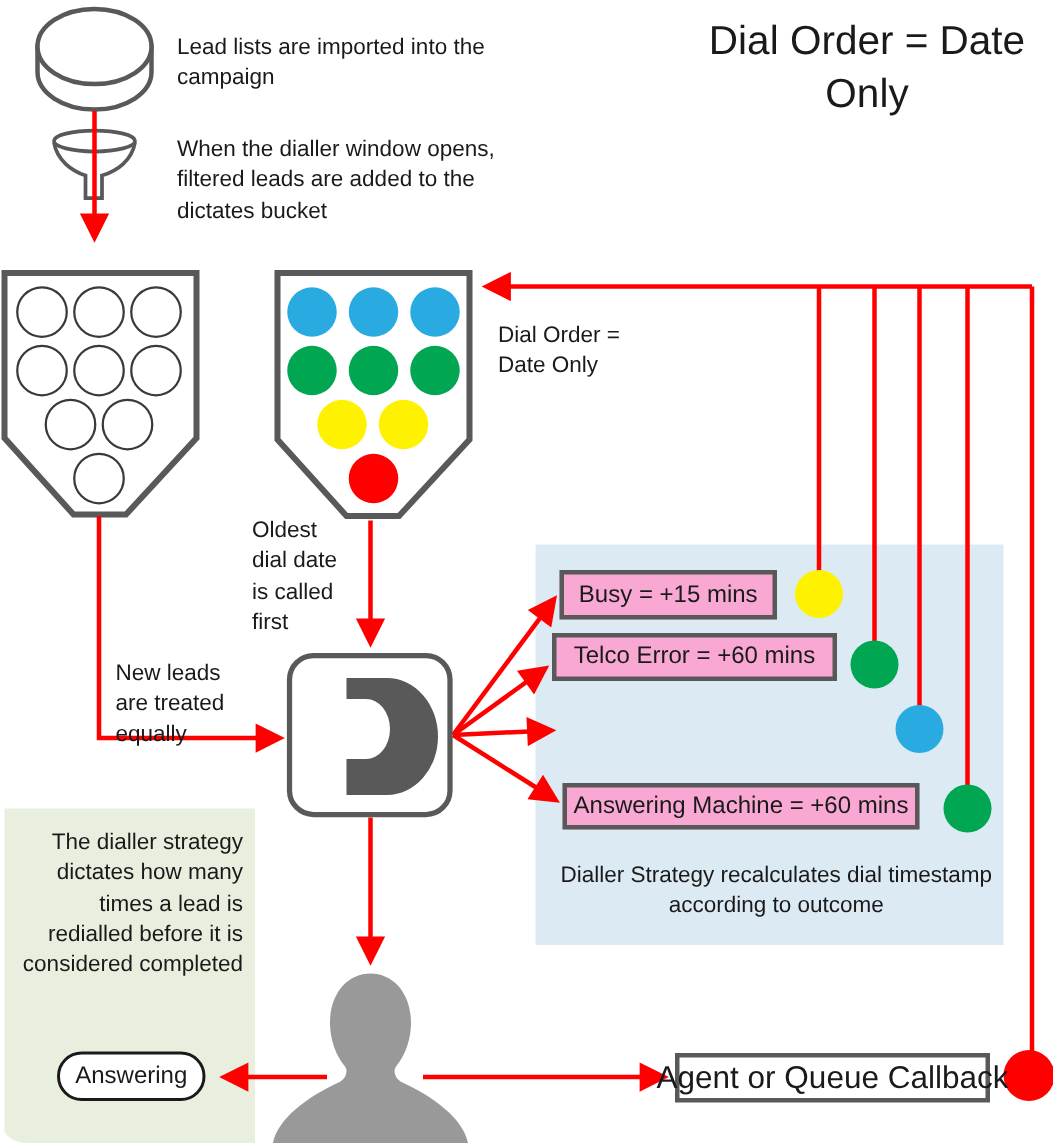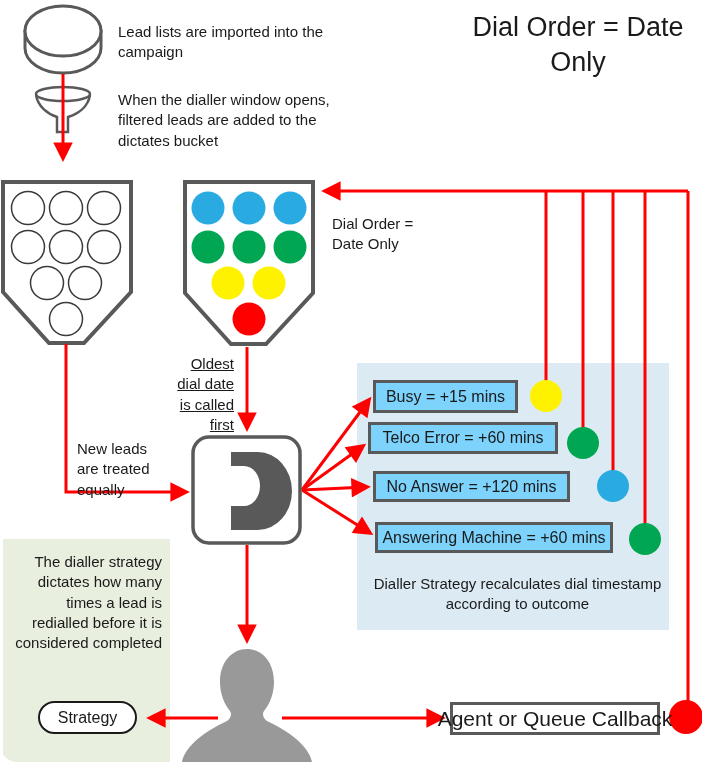--- a/index.html
+++ b/index.html
@@ -14,26 +14,26 @@
   }
   .panel{position:absolute;}
   .panel-green{left:3px;top:539px;width:167px;height:223px;background:var(--panel-green);}
   .panel-blue{left:357px;top:363px;width:312px;height:267px;background:var(--panel-blue);}
   #diagram-svg{position:absolute;left:0;top:0;width:702px;height:762px;}
   .txt{position:absolute;font-size:15px;line-height:1.35;}
   .t-lead-import{left:118px;top:22px;width:222px;}
   .t-dialler-window{left:118px;top:90px;width:228px;}
   .t-title{left:468px;top:10px;width:220px;font-size:27px;line-height:1.3;text-align:center;}
   .t-bucket-label{left:332px;top:214px;width:100px;}
-  .t-oldest{left:168px;top:354px;width:66px;text-align:right;text-decoration:underline;}
+  .t-oldest{left:168px;top:344px;width:66px;text-align:left;}
   .t-new-leads{left:77px;top:398px;width:76px;margin-top:41px;}
   .t-strategy{left:12px;top:552px;width:150px;text-align:right;}
   .t-recalc{left:370px;top:574px;width:295px;text-align:center;}
   .outcome-box{
-    position:absolute;background:#7dd3fc;border:3px solid var(--outline-gray);
+    position:absolute;background:#f9a8d4;border:3px solid var(--outline-gray);
     display:flex;align-items:center;justify-content:center;font-size:16px;white-space:nowrap;
   }
   .ob-busy{left:373px;top:380px;width:139px;height:27px;}
   .ob-telco{left:368px;top:422px;width:184px;height:26px;}
   .ob-noanswer{left:373px;top:471px;width:191px;height:25px;}
   .ob-answering{left:375px;top:522px;width:232px;height:25px;}
   .node-completed{
     position:absolute;left:38px;top:701px;width:95px;height:29px;background:#fff;
     border:2px solid #1a1a1a;border-radius:17px;display:flex;align-items:center;justify-content:center;
     font-size:16px;
@@ -148,19 +148,18 @@
   <div class="txt t-dialler-window">When the dialler window opens, filtered leads are added to the dictates bucket</div>
   <div class="txt t-title">Dial Order = Date Only</div>
   <div class="txt t-bucket-label">Dial Order = Date Only</div>
   <div class="txt t-oldest">Oldest dial date is called first</div>
   <div class="txt t-new-leads">New leads are treated equally</div>
   <div class="txt t-strategy">The dialler strategy dictates how many times a lead is redialled before it is considered completed</div>
   <div class="txt t-recalc">Dialler Strategy recalculates dial timestamp according to outcome</div>
 
   <div class="outcome-box ob-busy">Busy = +15 mins</div>
   <div class="outcome-box ob-telco">Telco Error = +60 mins</div>
-  <div class="outcome-box ob-noanswer">No Answer = +120 mins</div>
   <div class="outcome-box ob-answering">Answering Machine = +60 mins</div>
 
-  <div class="node-completed">Strategy</div>
+  <div class="node-completed">Answering</div>
   <div class="node-agent">Agent or Queue Callback</div>
 
 </div>
 
 </body></html>

